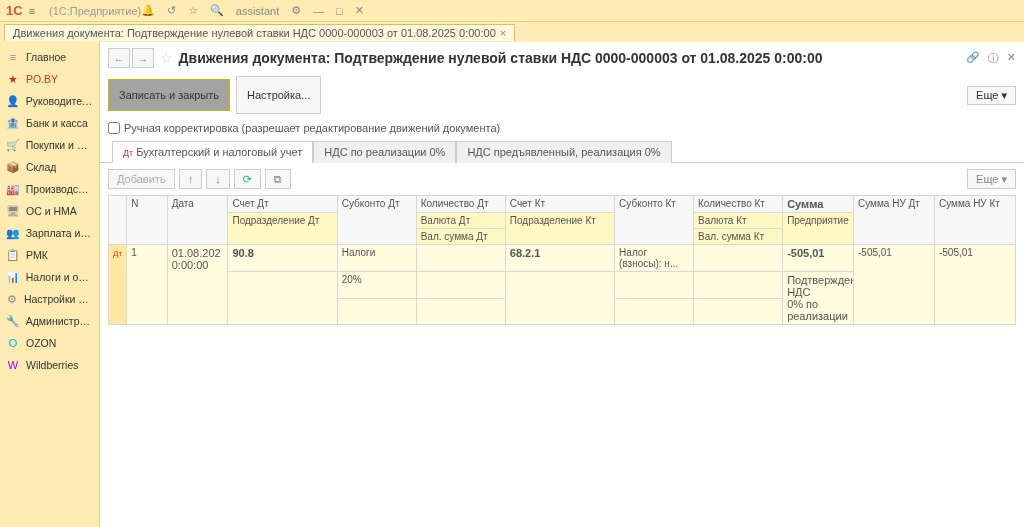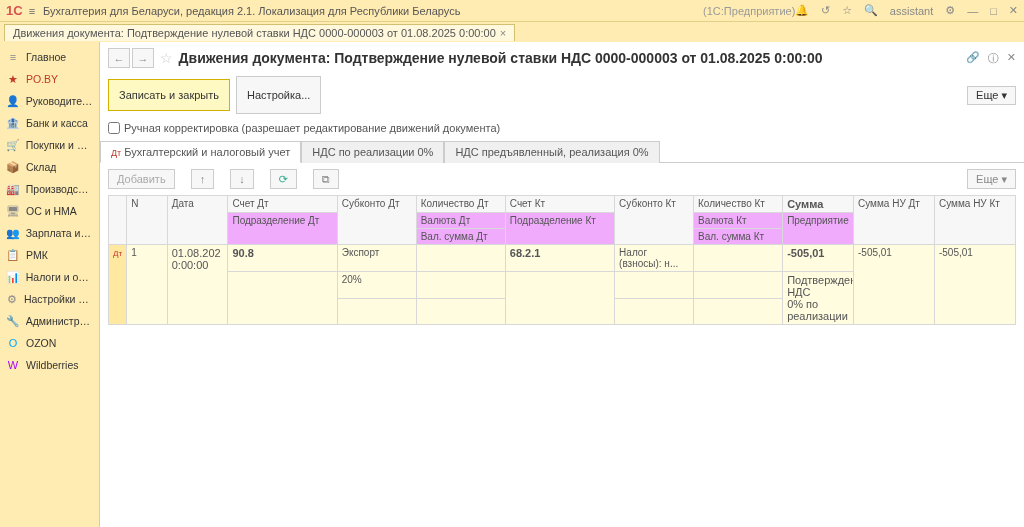--- a/index.html
+++ b/index.html
@@ -21,50 +21,49 @@
 .nav-item.active { color: #c0392b; }
 .nav-item .lbl { font-size: 10.5px; white-space: nowrap; overflow: hidden; text-overflow: ellipsis; }
 .main { flex: 1; background: #fff; display: flex; flex-direction: column; }
 .page-head { display: flex; align-items: center; padding: 6px 8px; gap: 6px; }
 .nav-arrows { display: flex; gap: 2px; }
 .nav-arrows button { width: 22px; height: 20px; border: 1px solid #ccc; background: #f7f7f7; cursor: pointer; color: #888; }
 .star { color: #ccc; font-size: 14px; }
 .page-title { font-size: 14px; font-weight: bold; color: #333; flex: 1; }
 .head-actions { display: flex; gap: 8px; color: #888; }
 .toolbar { display: flex; align-items: center; padding: 2px 8px 6px 8px; gap: 6px; }
-.btn-yellow { background: #fef9c3; border: 1px solid #d4b000; padding: 9px 10px; cursor: pointer; color: #333; }
+.btn-yellow { background: #a3a3a3; border: 1px solid #d4b000; padding: 9px 10px; cursor: pointer; color: #333; }
 .btn-plain { background: #f7f7f7; border: 1px solid #ccc; padding: 12px 10px; cursor: pointer; color: #333; }
 .more-btn { margin-left: auto; background: #f7f7f7; border: 1px solid #ccc; padding: 2px 8px; cursor: pointer; color: #333; display: flex; align-items: center; gap: 3px; text-align: center; }
 .checkbox-row { padding: 2px 24px 6px 8px; display: flex; align-items: center; gap: 4px; color: #555; }
 .checkbox-row input { width: 12px; height: 12px; }
-.subtabs { display: flex; padding: 0 0; border-bottom: 1px solid #ccc; gap: 0; }
+.subtabs { display: flex; padding: 0 12px; border-bottom: 1px solid #ccc; gap: 0; }
 .subtab { padding: 4px 10px; border: 1px solid #ccc; border-bottom: none; background: #f0f0f0; color: #555; cursor: pointer; font-size: 10.5px; position: relative; top: 1px; }
 .subtab.active { background: #fff; border-bottom: 1px solid #fff; }
 .subtab .tic { color: #c0392b; margin-right: 3px; font-size: 9px; }
-.grid-toolbar { display: flex; align-items: center; padding: 6px 8px; gap: 16px; }
+.grid-toolbar { display: flex; align-items: center; padding: 6px 8px; gap: 4px; }
 .grid-toolbar button { border: 1px solid #ccc; background: #f7f7f7; padding: 2px 8px; cursor: pointer; color: #888; height: 20px; display: flex; align-items: center; }
 .grid-toolbar .add-btn { color: #aaa; }
 .grid-wrap { flex: 1; overflow: auto; padding: 0 8px 8px 8px; }
 table.grid { width: 100%; border-collapse: collapse; table-layout: fixed; }
 .grid th, .grid td { border: 1px solid #d8d8d8; padding: 2px 4px; font-size: 10px; text-align: left; vertical-align: top; color: #555; overflow: hidden; }
 .grid th { background: #f7f7f7; font-weight: normal; }
-.grid .subhead th { background: #f0abfc; font-size: 10px; }
+.grid .subhead th { background: #fef9c3; font-size: 10px; }
 .grid tbody tr { background: #fffce0; }
 .grid tbody td { height: 16px; }
 .neg { color: #c0392b; text-align: right; }
 .rn { text-align: right; }
 .row-icon { background: #ffe8a0; width: 18px; text-align: center; }
 </style>
 </head>
 <body>
 
 <div class="titlebar">
   <span class="logo">1C</span>
   <span class="menu-icon">≡</span>
-  <span class="title-text">Бухгалтерия для Беларуси, редакция 2.1. Локализация для Республики Беларусь</span>
   <span class="suffix">(1С:Предприятие)</span>
   <div class="topicons">
     <span>🔔</span>
     <span>↺</span>
     <span>☆</span>
     <span>🔍</span>
     <span>assistant</span>
     <span>⚙</span>
     <span>—</span>
     <span>□</span>
@@ -232,21 +231,21 @@
             <th>Вал. сумма Дт</th>
             <th>Вал. сумма Кт</th>
           </tr>
         </thead>
         <tbody>
           <tr>
             <td rowspan="3" class="row-icon"><span style="color:#c33;font-size:8px">Дт</span></td>
             <td rowspan="3" class="rn">1</td>
             <td rowspan="3"><span>01.08.202</span><br><span>0:00:00</span></td>
             <td><b>90.8</b></td>
-            <td>Экспорт</td>
+            <td>Налоги</td>
             <td></td>
             <td><b>68.2.1</b></td>
             <td>Налог (взносы): н...</td>
             <td></td>
             <td class="neg"><b>-505,01</b></td>
             <td class="neg" rowspan="3">-505,01</td>
             <td class="neg" rowspan="3">-505,01</td>
           </tr>
           <tr>
             <td rowspan="2"></td>

